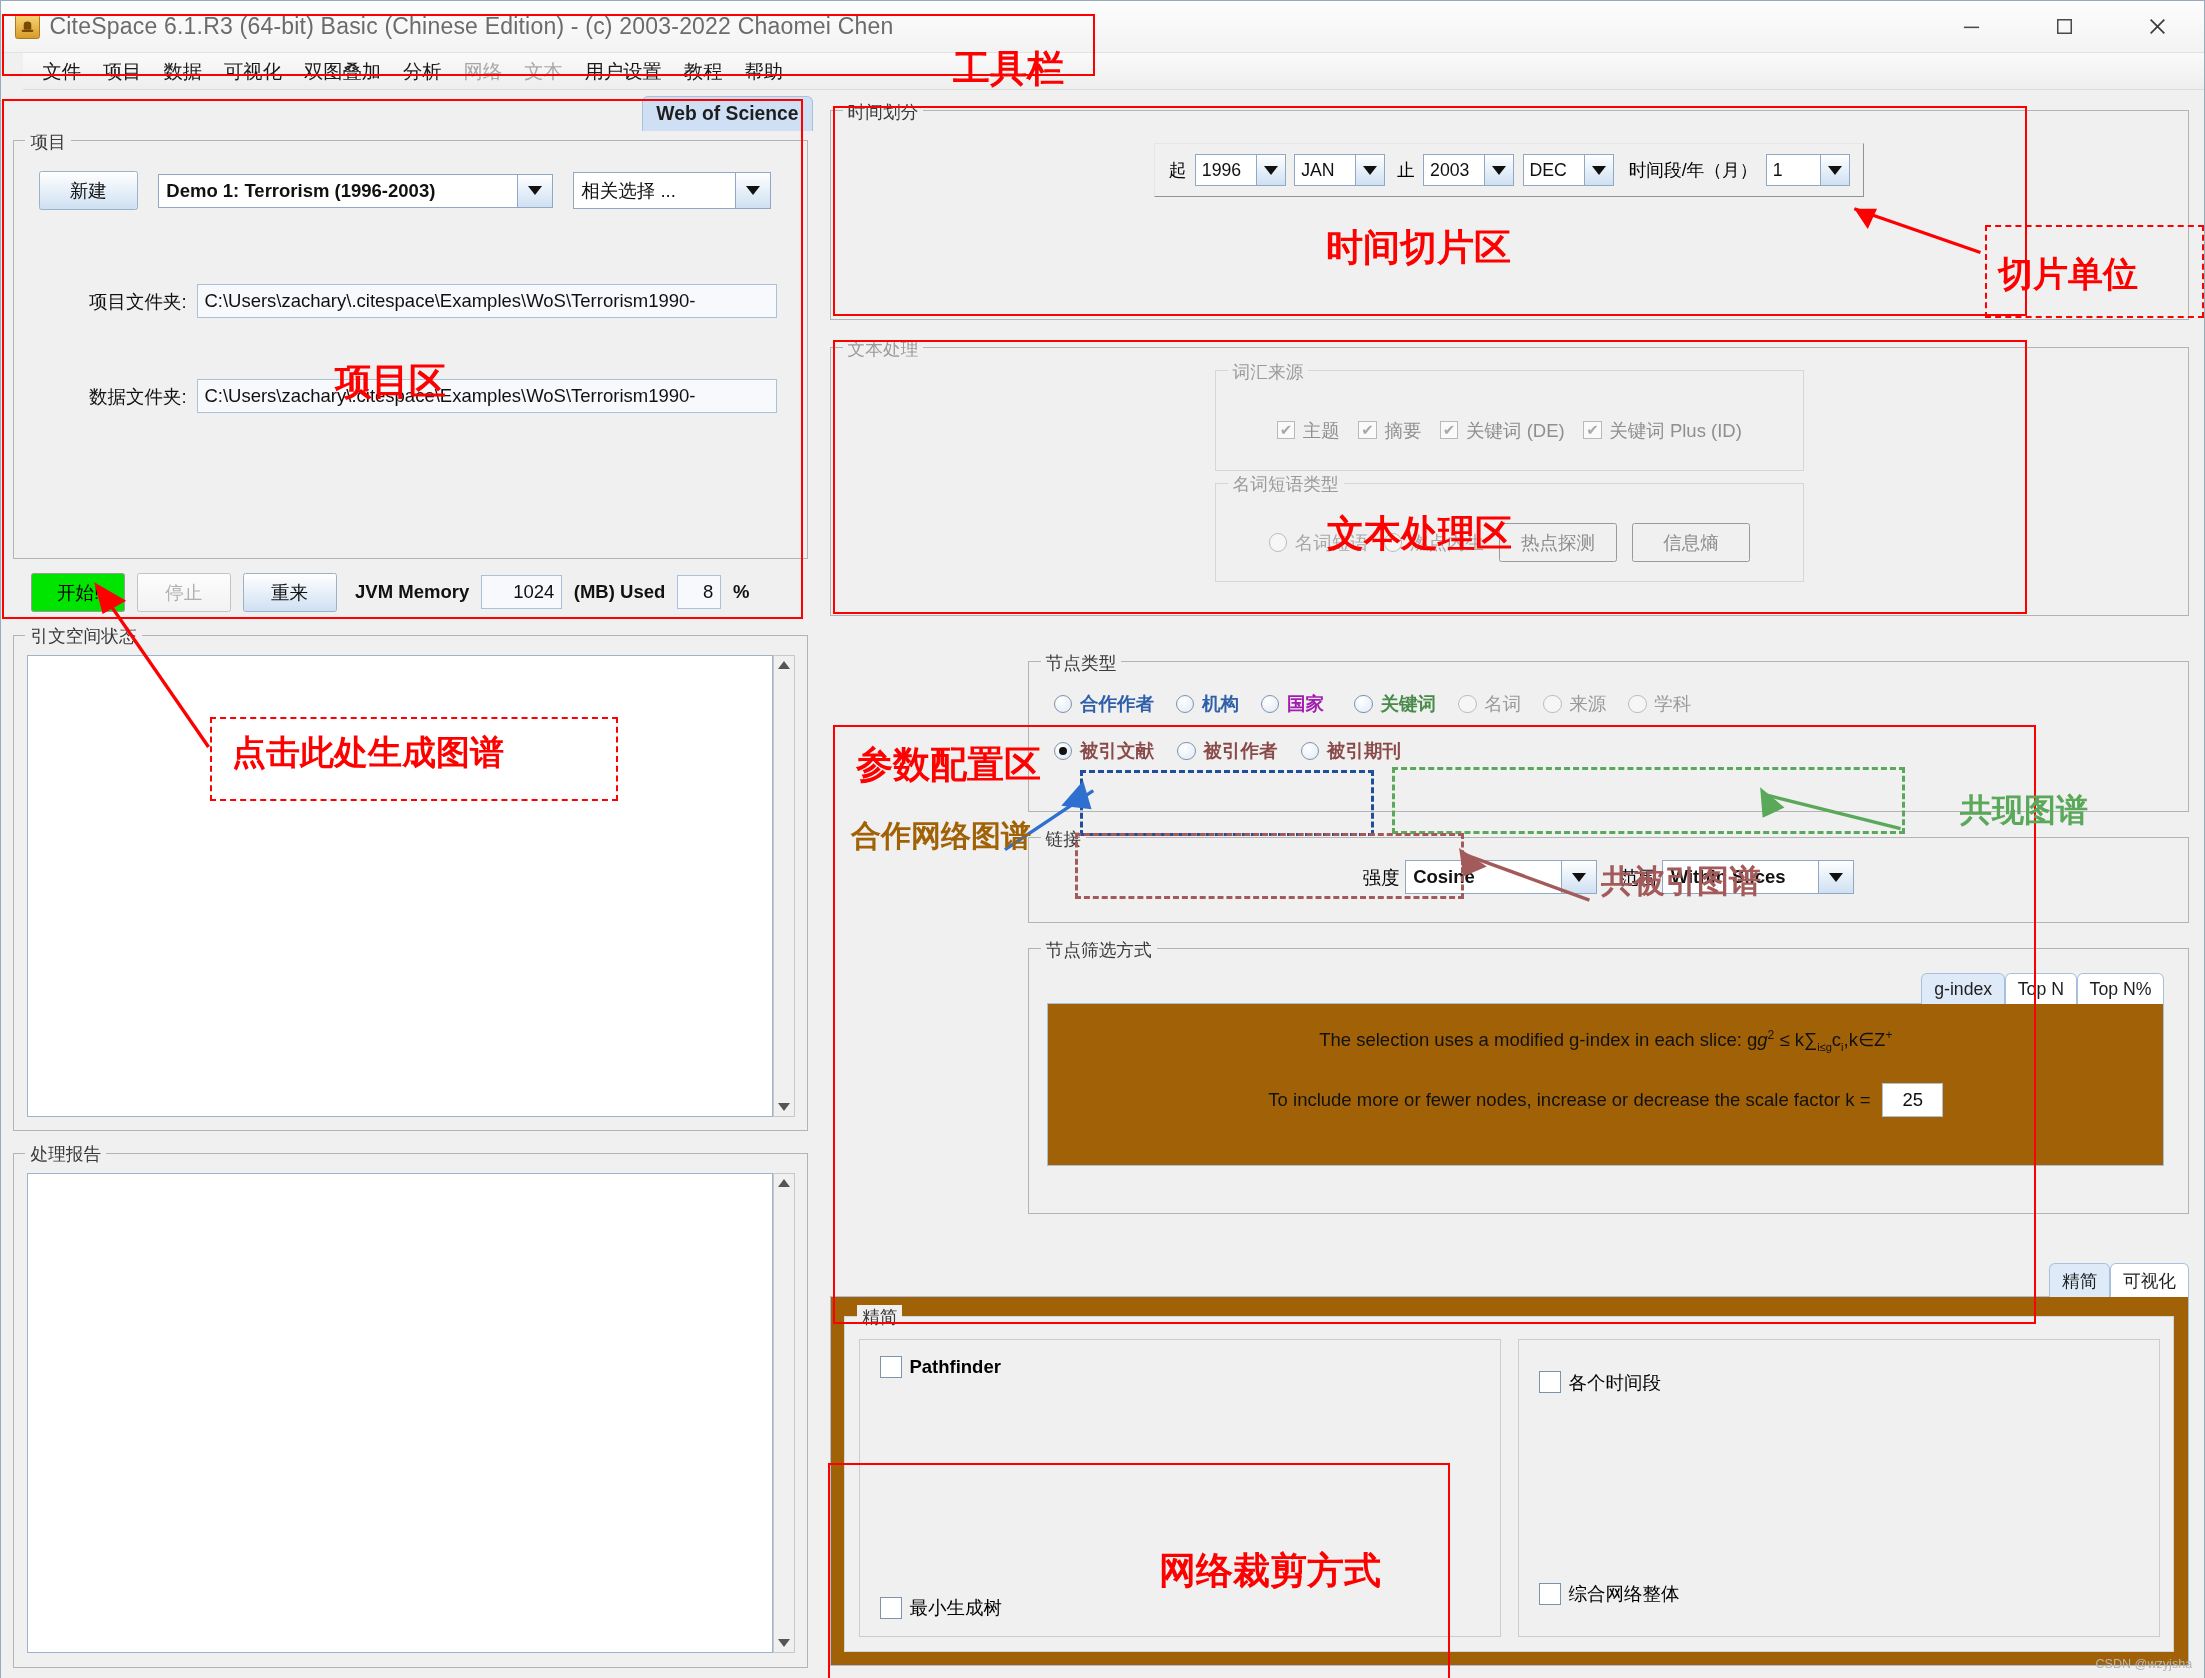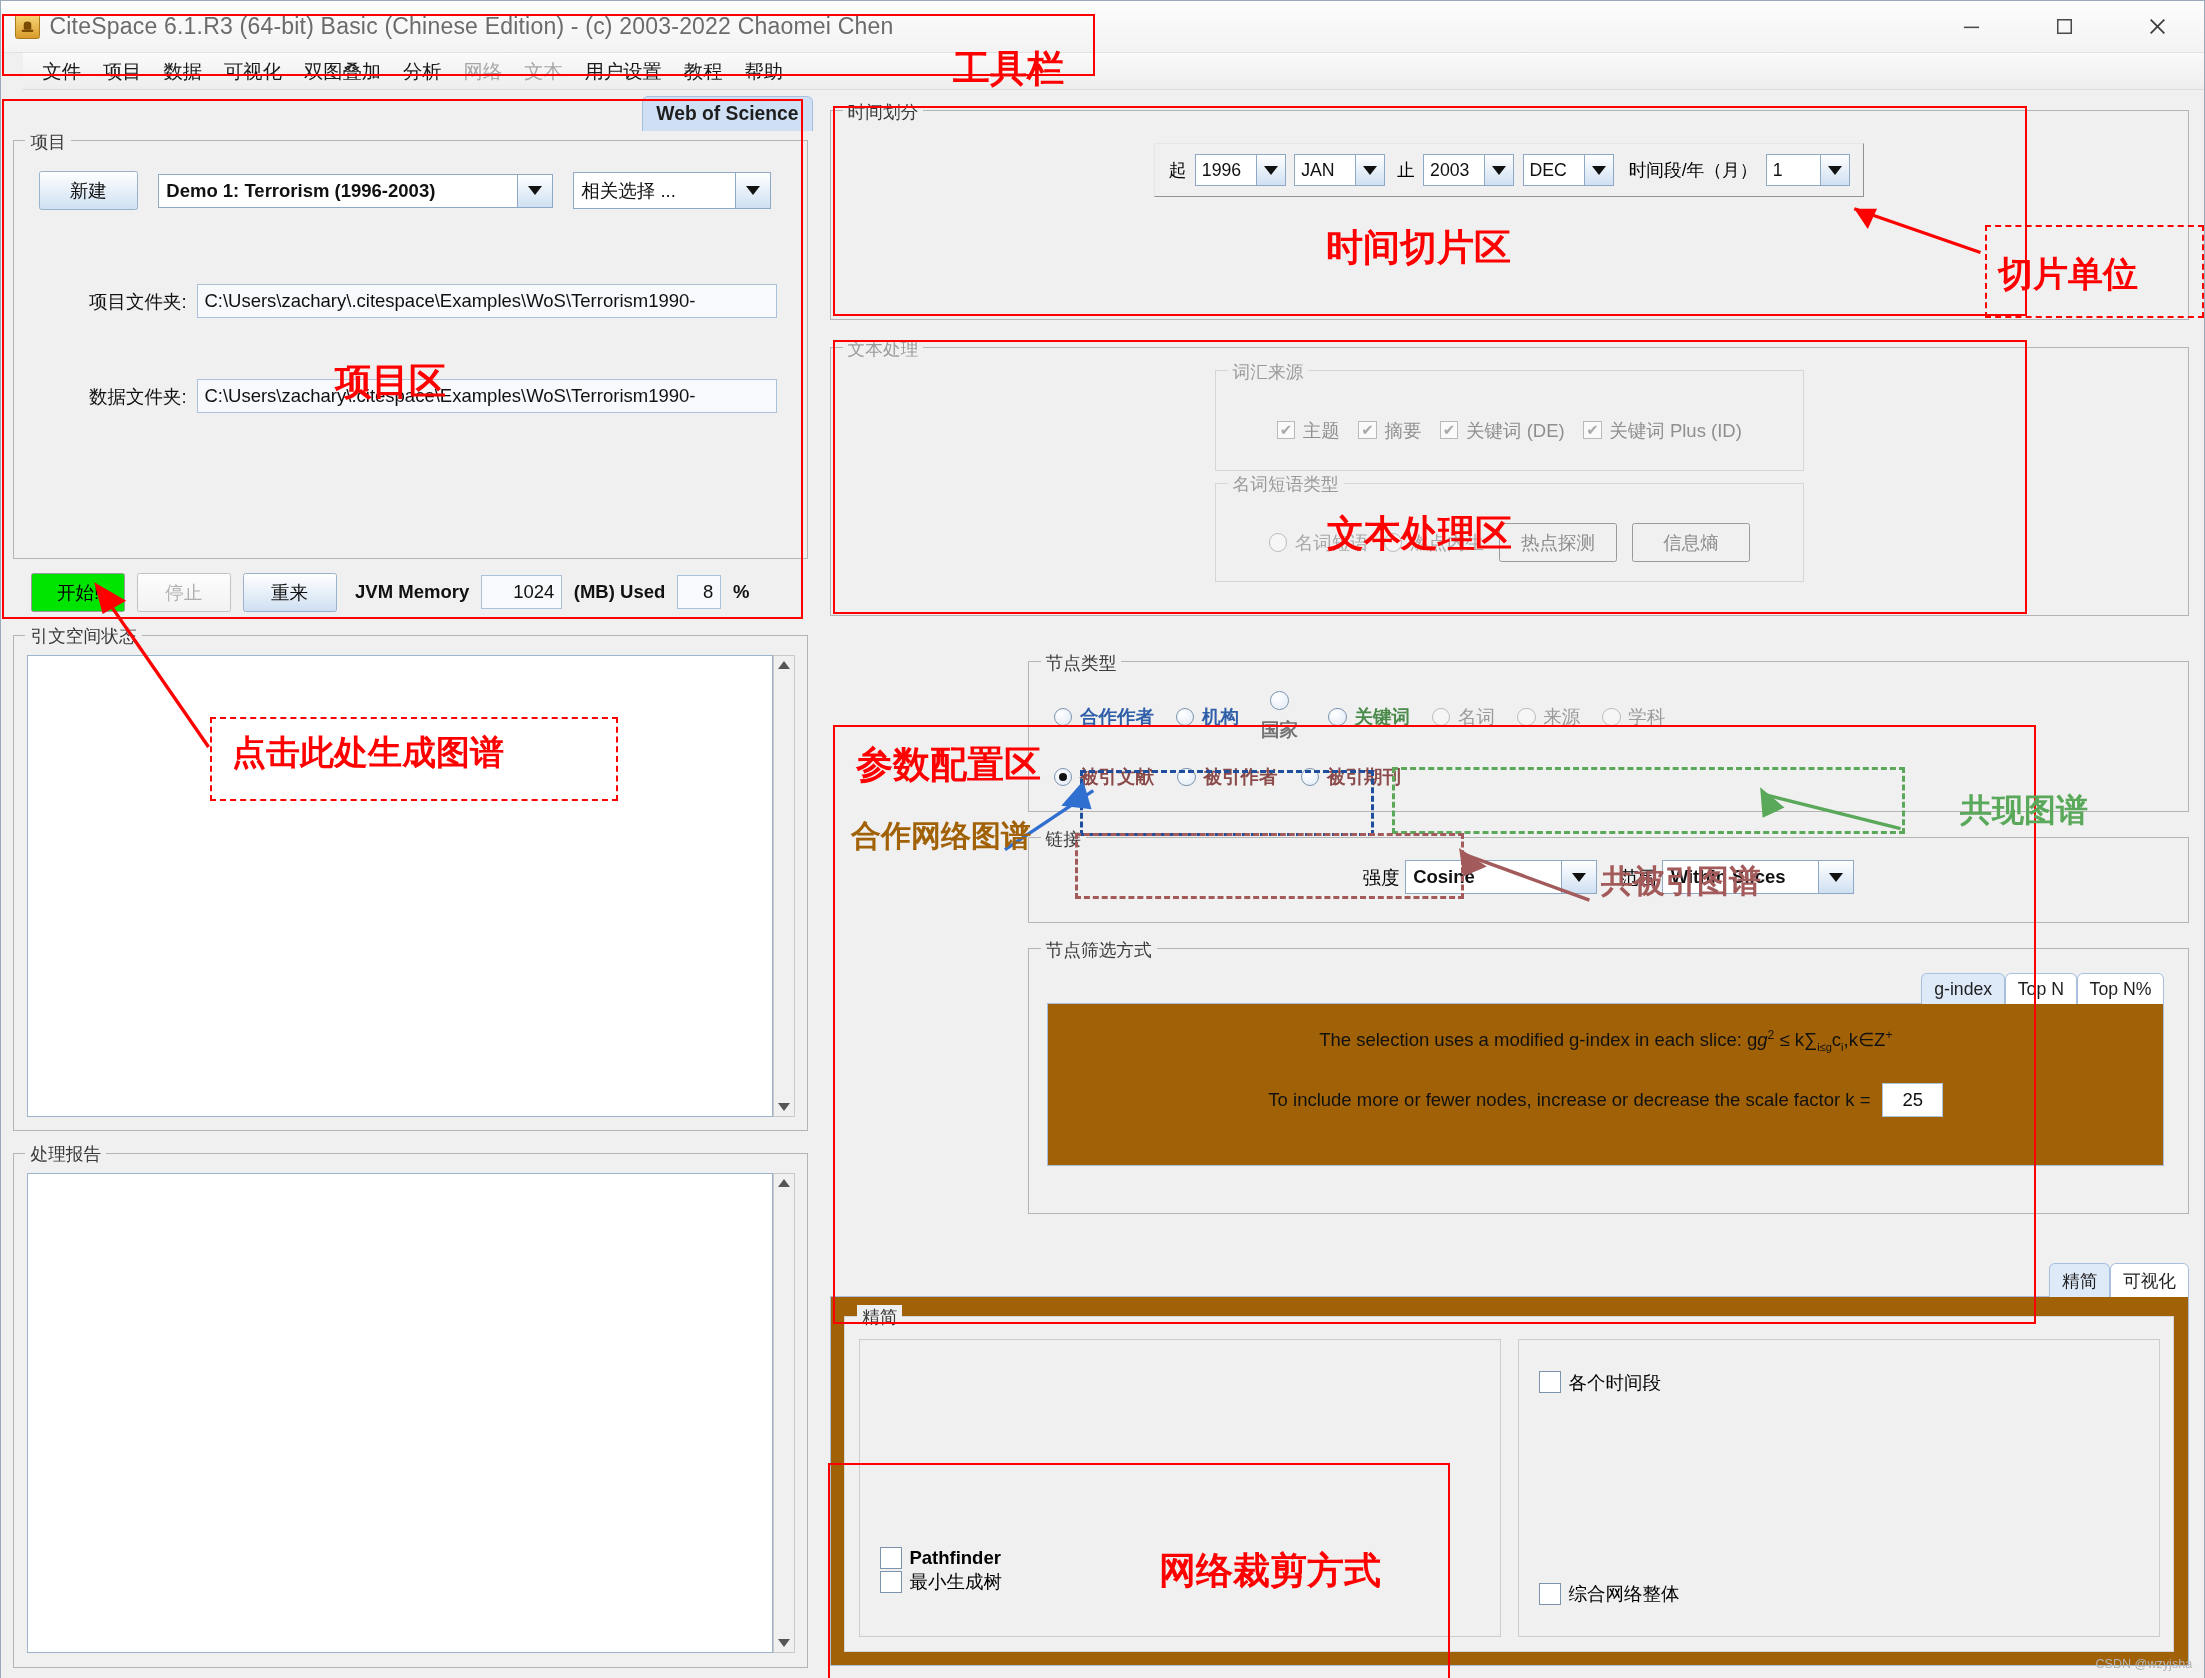--- a/index.html
+++ b/index.html
@@ -338,21 +338,21 @@
           <div class="ptitle">节点类型</div>
           <div style="padding:29px 0 0 25px;display:flex;gap:22px;align-items:center;">
             <div class="opt" style="color:#2f5fa8;font-weight:bold;">
               <span class="radio"></span>
               <span>合作作者</span>
             </div>
             <div class="opt" style="color:#2f5fa8;font-weight:bold;">
               <span class="radio"></span>
               <span>机构</span>
             </div>
-            <div class="opt" style="color:#737373;font-weight:bold;flex-direction:column;">
+            <div class="opt" style="color:#a21caf;font-weight:bold;">
               <span class="radio"></span>
               <span>国家</span>
             </div>
             <div class="opt" style="color:#4a8a4a;font-weight:bold;margin-left:8.4px;">
               <span class="radio"></span>
               <span>关键词</span>
             </div>
             <div class="opt" style="color:#9a9a9a;">
               <span class="radio dim"></span>
               <span>名词</span>
@@ -424,21 +424,21 @@
       </div>
 
       <div style="margin:47px 11.8px 8.4px 11.8px; flex:1 1 auto; display:flex; flex-direction:column; min-height:0;">
         <div class="tabstrip" style="height:35px;padding-left:11.8px;">
           <div class="tab small sel">精简</div>
           <div class="tab small">可视化</div>
         </div>
         <div class="tabbody" style="flex:1 1 auto; padding:18.5px 13.5px 13.5px 13.5px; display:flex; min-height:0;">
           <div class="panel etched" style="flex:1 1 auto; display:flex; padding:22px 13.5px 13.5px 13.5px; gap:17px;">
             <div class="ptitle">精简</div>
-            <div style="flex:1 1 50%; border:0.8px solid #cdcdcd; padding:42px 20px; display:flex; flex-direction:column; justify-content:flex-end;">
+            <div style="flex:1 1 50%; border:0.8px solid #cdcdcd; padding:16px 20px; display:flex; flex-direction:column; justify-content:space-between;">
               <div class="opt">
                 <span class="cbx big"></span>
                 <span style="font-weight:bold;">Pathfinder</span>
               </div>
               <div class="opt">
                 <span class="cbx big"></span>
                 <span>最小生成树</span>
               </div>
             </div>
             <div style="flex:1 1 50%; border:0.8px solid #cdcdcd; padding:30px 20px; display:flex; flex-direction:column; justify-content:space-between;">

